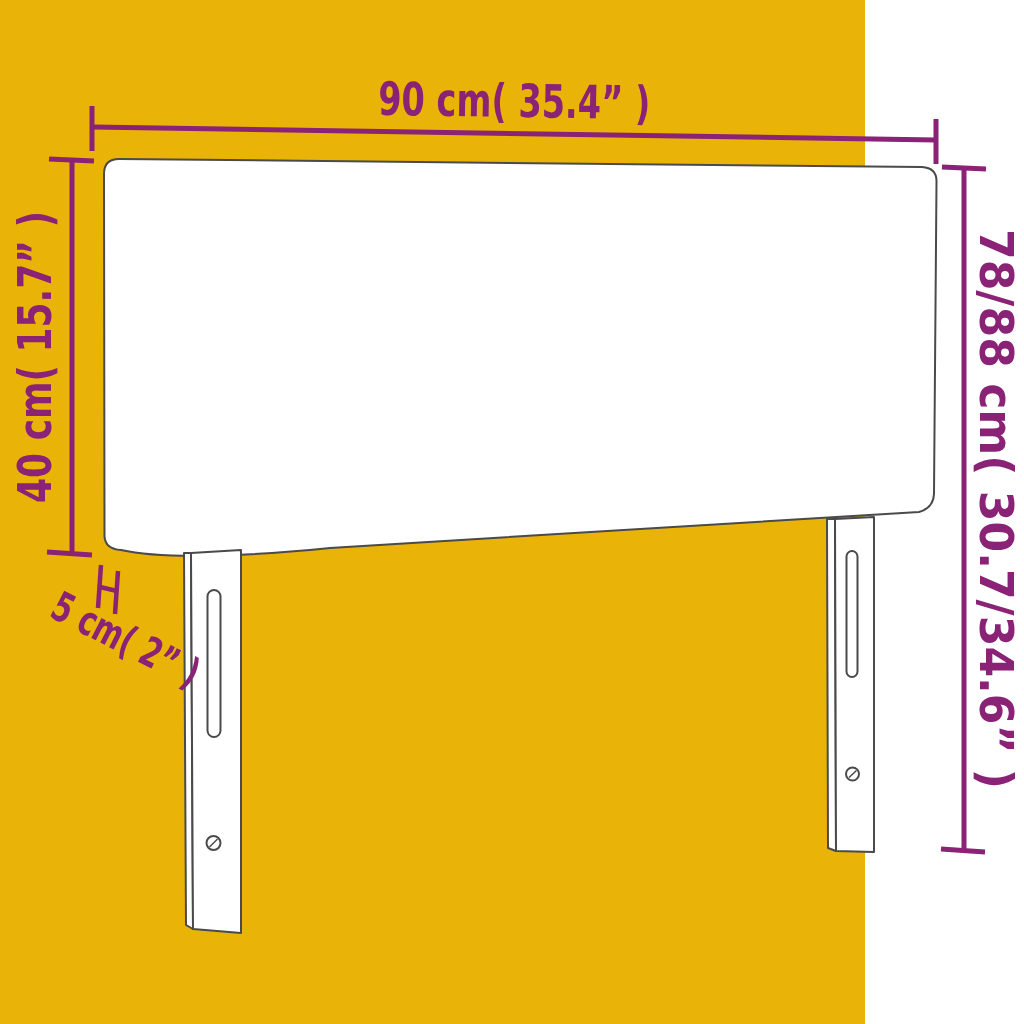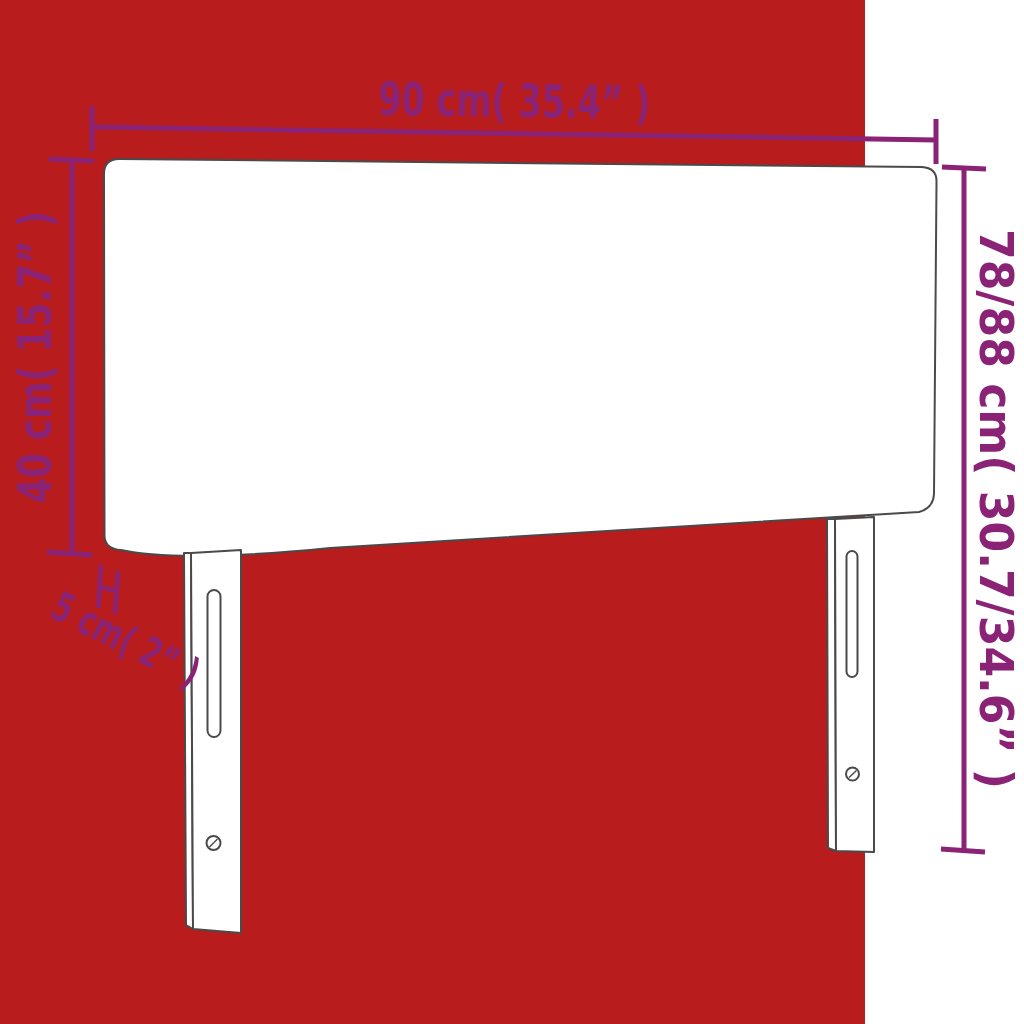--- a/index.html
+++ b/index.html
@@ -8,21 +8,21 @@
     background: #ffffff;
     width: 1024px;
     height: 1024px;
     overflow: hidden;
     font-family: "DejaVu Sans", sans-serif;
   }
   .stage {
     position: relative;
     width: 865px;
     height: 1024px;
-    background: #b91c1c;
+    background: #eab308;
   }
   svg { display: block; }
   .outline-group path,
   .outline-group rect,
   .outline-group circle,
   .outline-group line {
     fill: #ffffff;
   }
   .outline-group .no-fill { fill: none; }
   .dim-line-group line { stroke-linecap: butt; }

